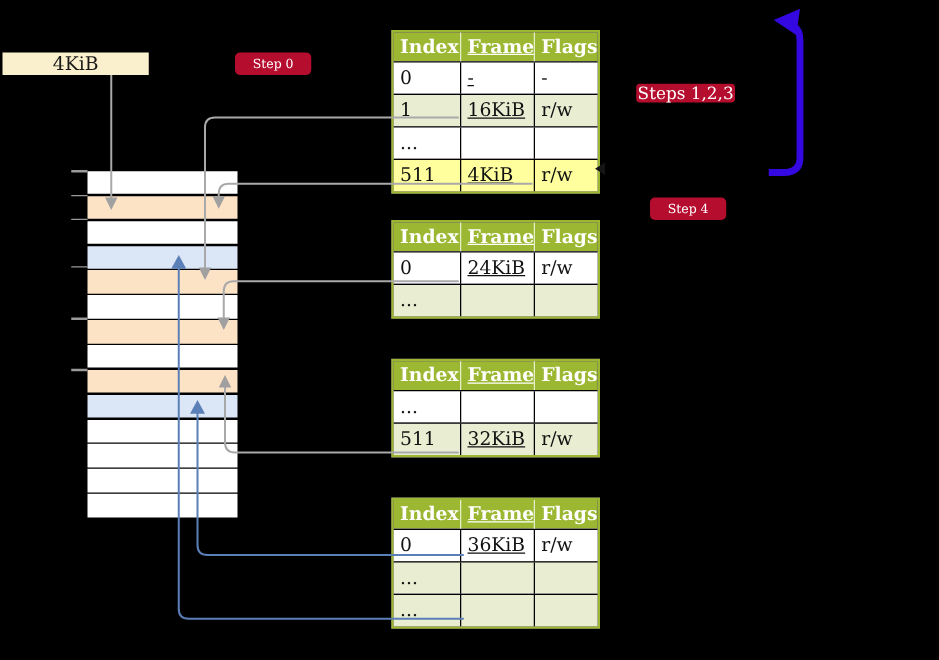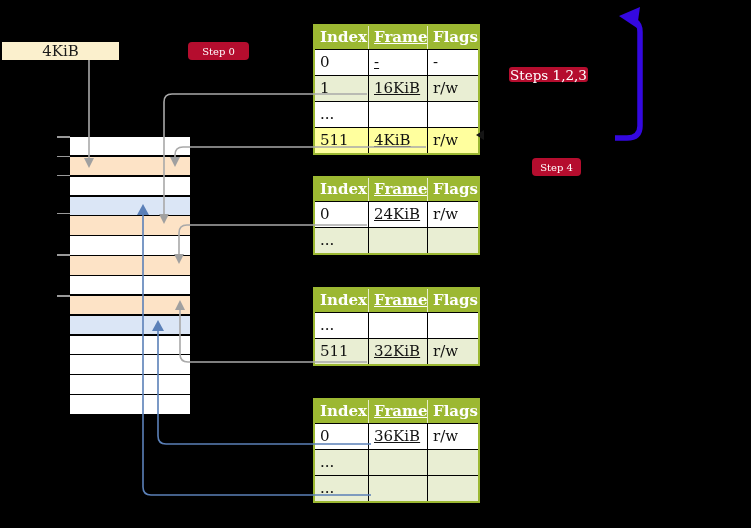--- a/index.html
+++ b/index.html
@@ -10,21 +10,21 @@
   
   .lbl{position:absolute;display:flex;align-items:center;justify-content:center;
        white-space:nowrap;box-sizing:border-box;}
   .lbl.cream{background:var(--cream);color:#1a1a1a;font-size:15px;}
   .lbl.crimson{background:var(--crimson);color:#fff;border-radius:4px;font-size:10px;}
   .lbl.violet{background:var(--violet_box);color:#fff;border-radius:3px;font-size:13.5px;}
   #frameSizeLabel{left:2px;top:42px;width:117px;height:18px;}
   #step0Label{left:188px;top:42px;width:61px;height:18px;}
   #steps123Label{left:509px;top:21px;width:79px;height:15px;border-radius:3px;font-size:13.5px;margin-top:46px;}
   #steps1234Label{left:650px;top:19px;width:101px;height:16px;}
-  #step4Label{left:532px;top:158px;width:49px;height:18px;}
+  #step4Label{left:520px;top:158px;width:61px;height:18px;}
   
   .memcol{position:absolute;left:70px;top:137px;width:120px;height:278px;background:#000;}
   .mrow{position:absolute;left:0;width:120px;height:18.4px;}
   .mrow.plain{background:#ffffff;}
   .mrow.frame-orange{background:var(--frame_orange);}
   .mrow.frame-blue{background:var(--frame_blue);}
   .tick{position:absolute;left:57px;width:13px;height:1.6px;background:#9a9a9a;}
   
   .ptable{position:absolute;left:313px;width:167px;border:2px solid var(--olive);
           background:#4c1d95;box-sizing:border-box;}

